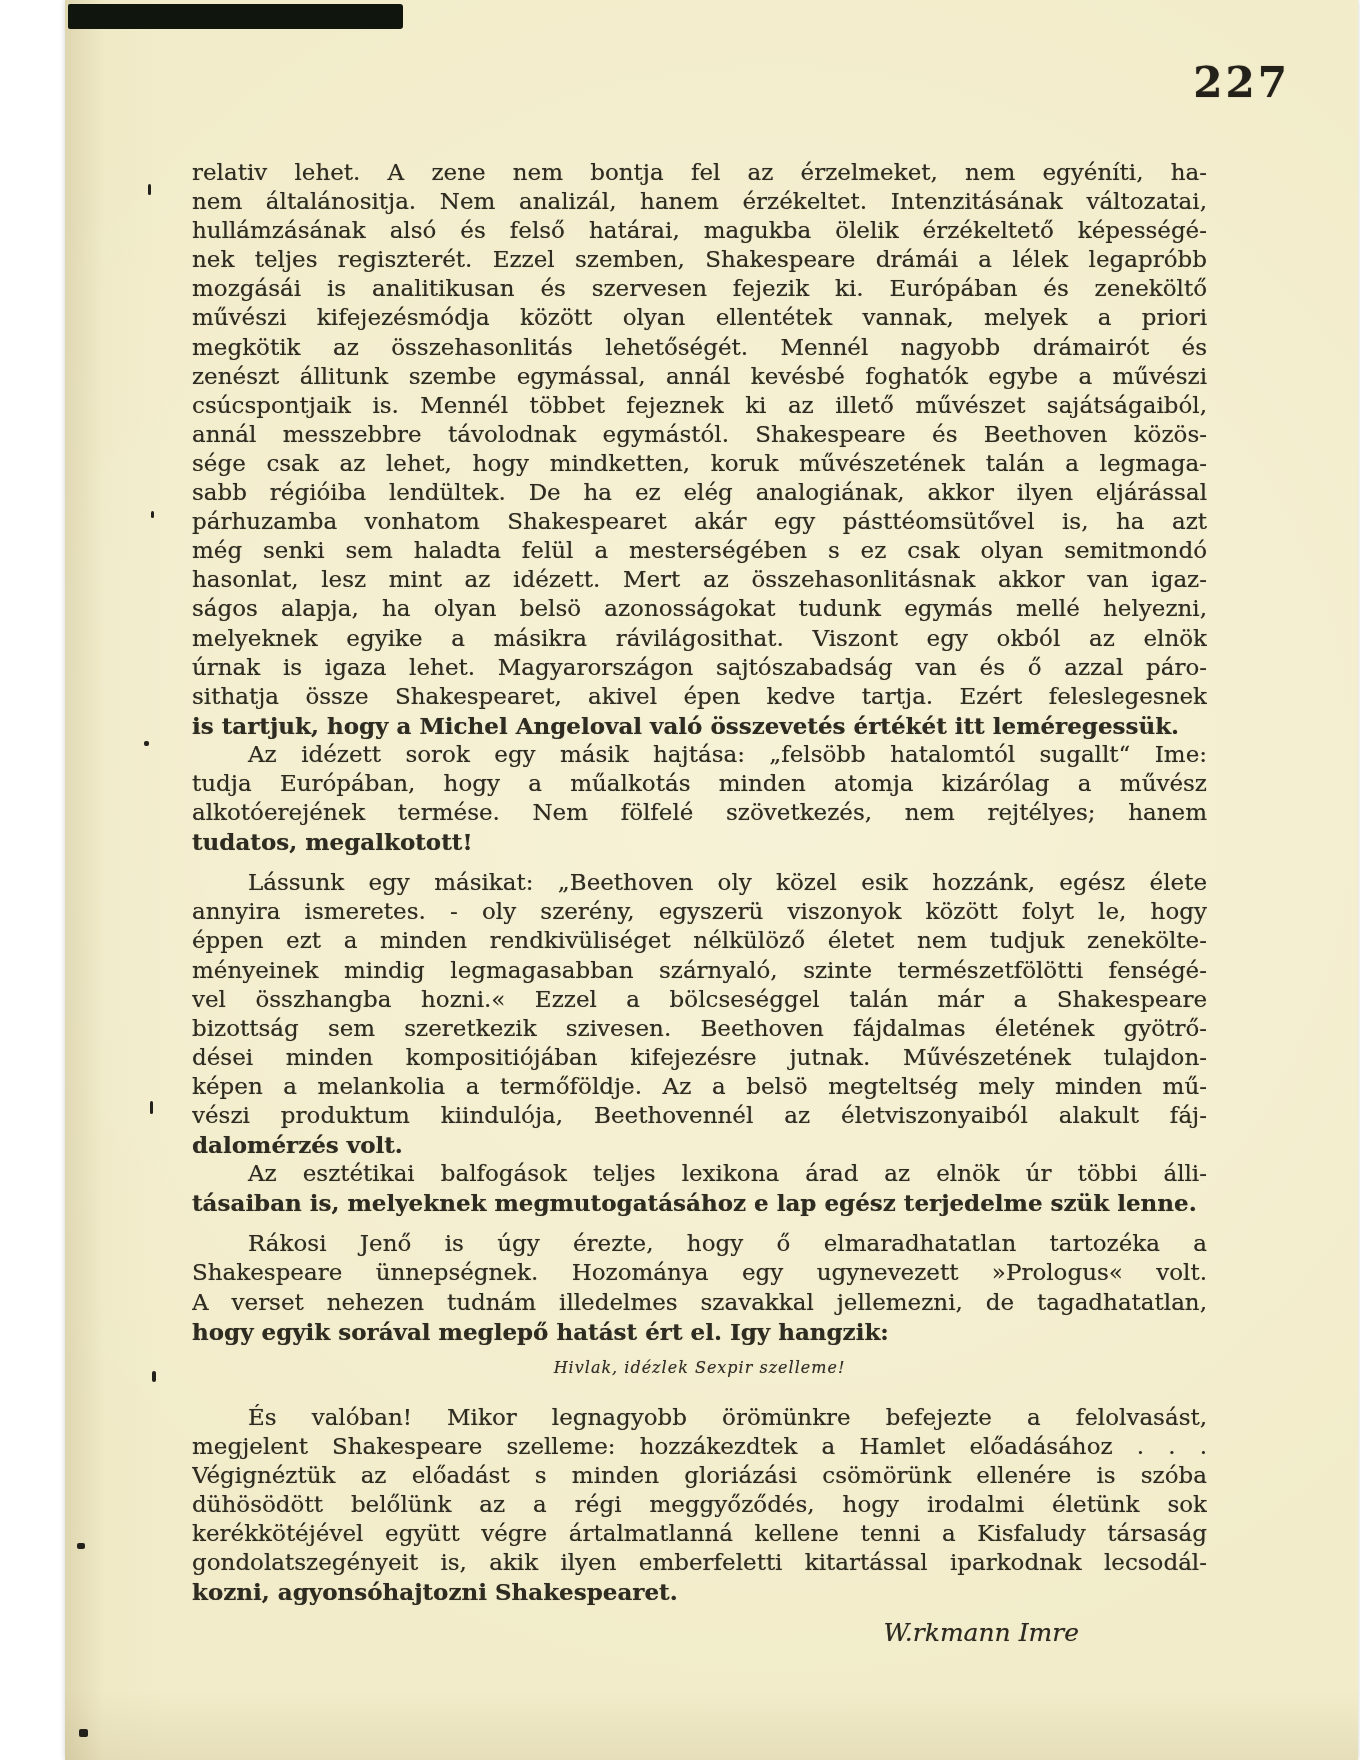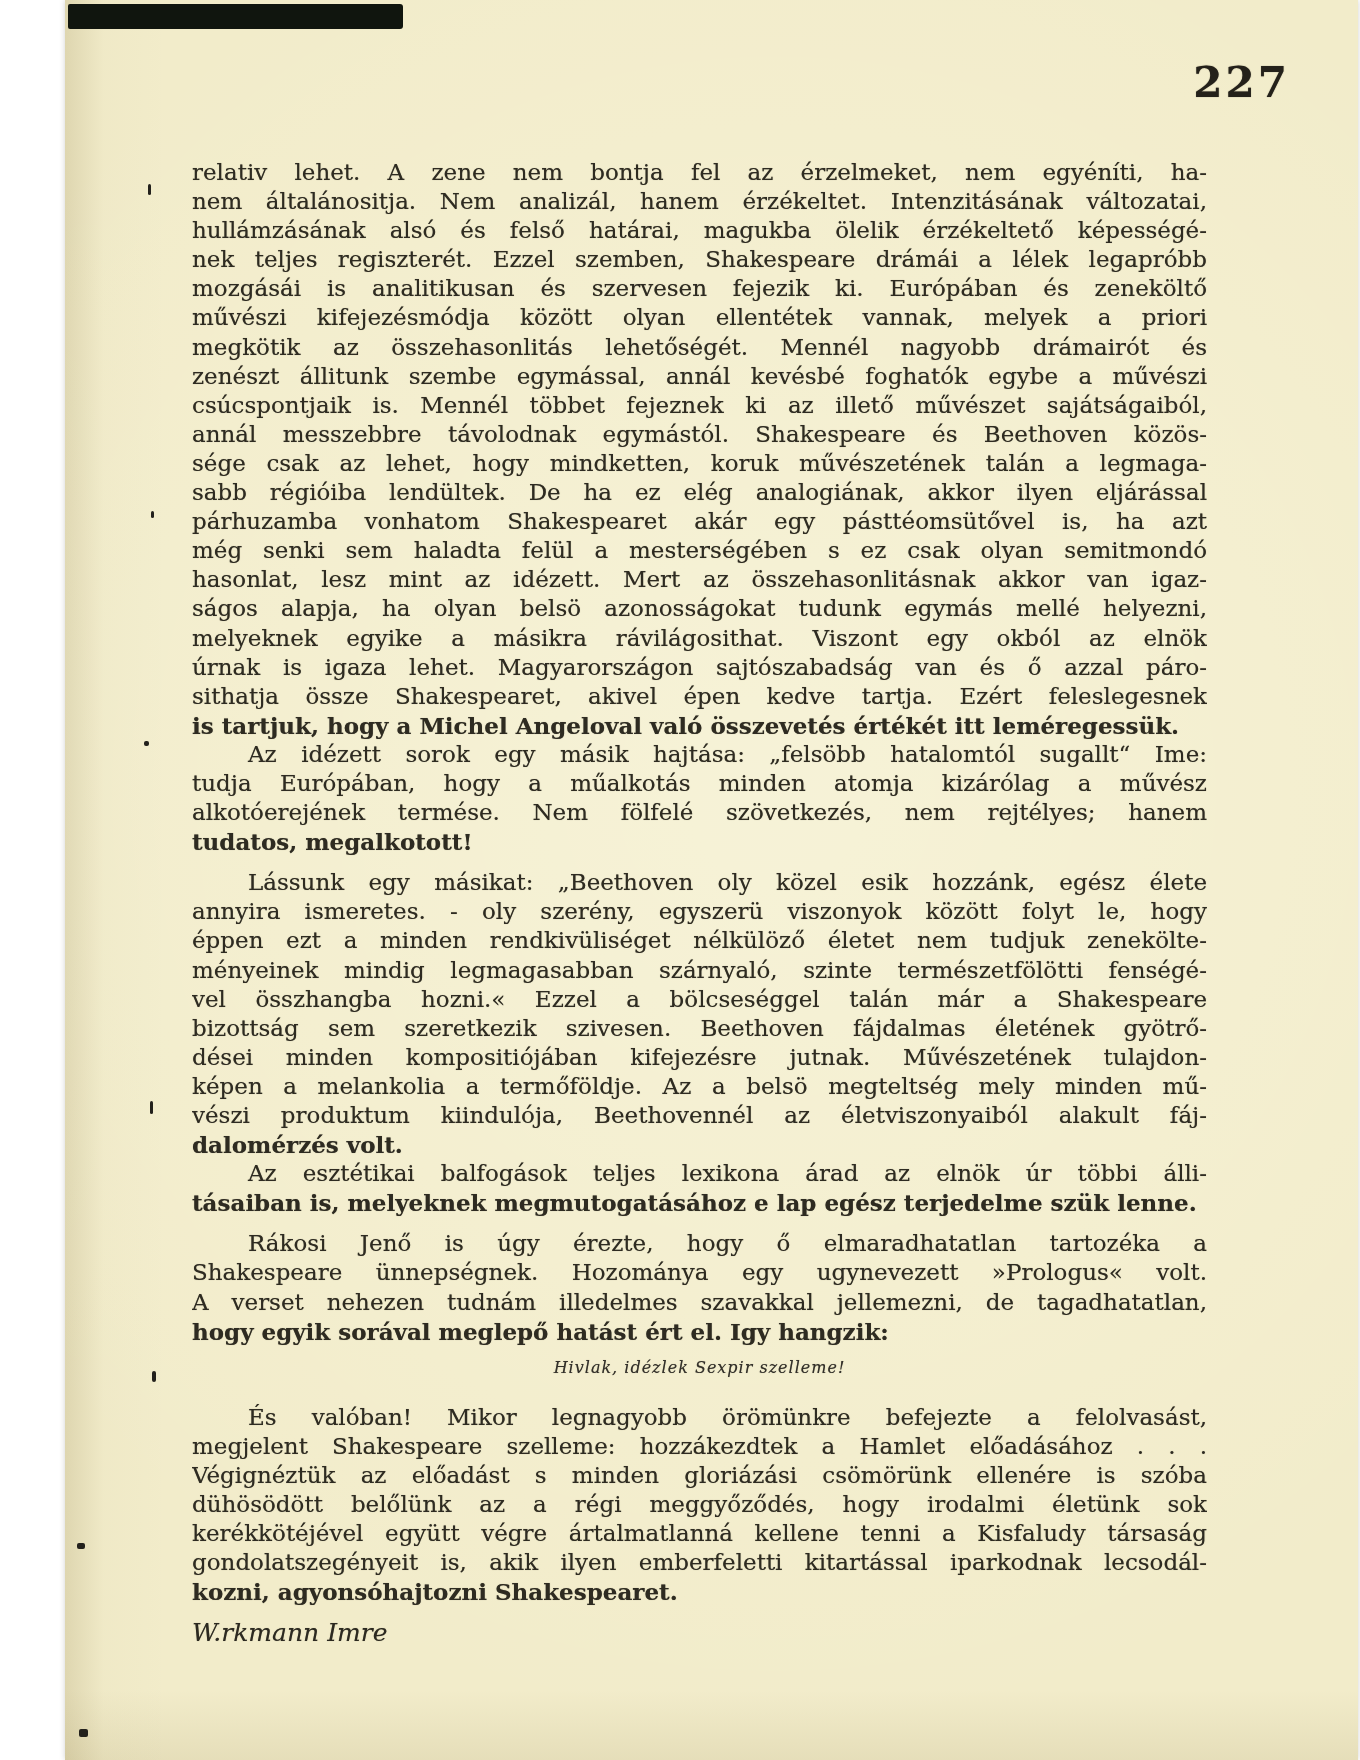--- a/index.html
+++ b/index.html
@@ -41,21 +41,21 @@
     text-align:justify;text-align-last:justify;
     height:29.1px;overflow:hidden;white-space:nowrap0;
   }
   .line.last{text-align-last:left;font-weight:bold;}
   .paragraph.indent .line.first{text-indent:56px;}
   .quote-line{
     margin:7px 0 21px 0;text-align:center;font-style:italic;
     font-size:16px;letter-spacing:1px;color:#33302a;
   }
   .signature{
-    margin-top:11px;text-align:left;padding-right:128px;
+    margin-top:11px;text-align:right;padding-right:128px;
     font-style:italic;font-size:25px;color:#2c2920;
   }
   .speck{position:absolute;background:#23211c;border-radius:2px;}
 </style>
 </head>
 <body>
 
 <div class="paper">
   <div class="top-bar"></div>
 

